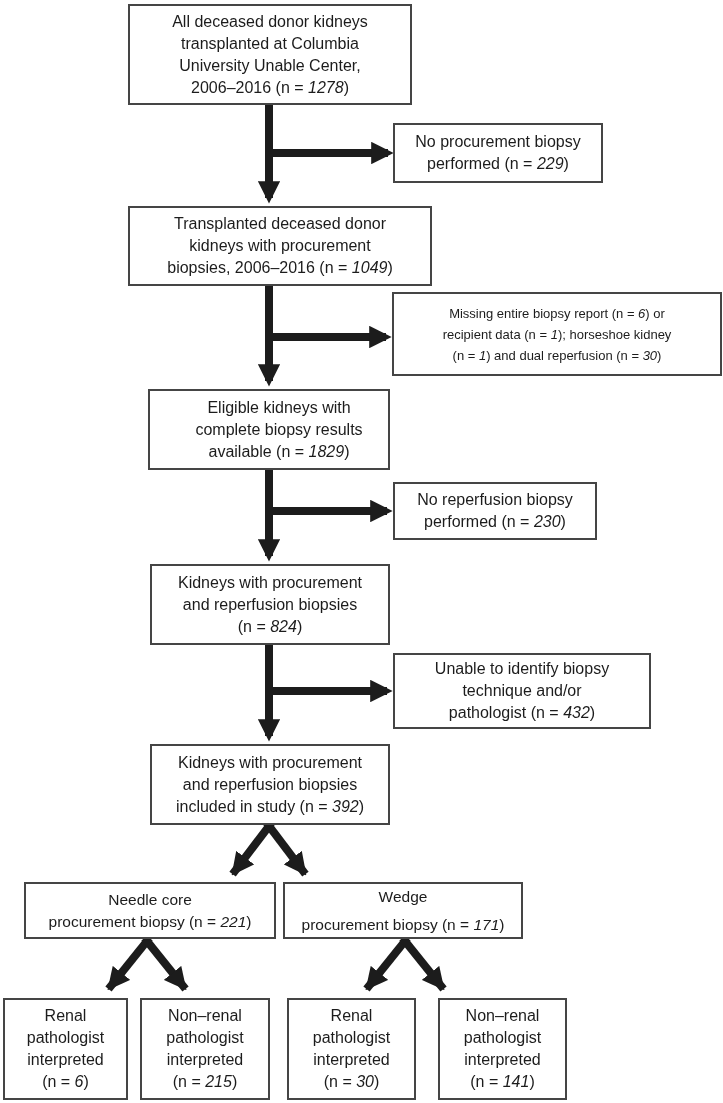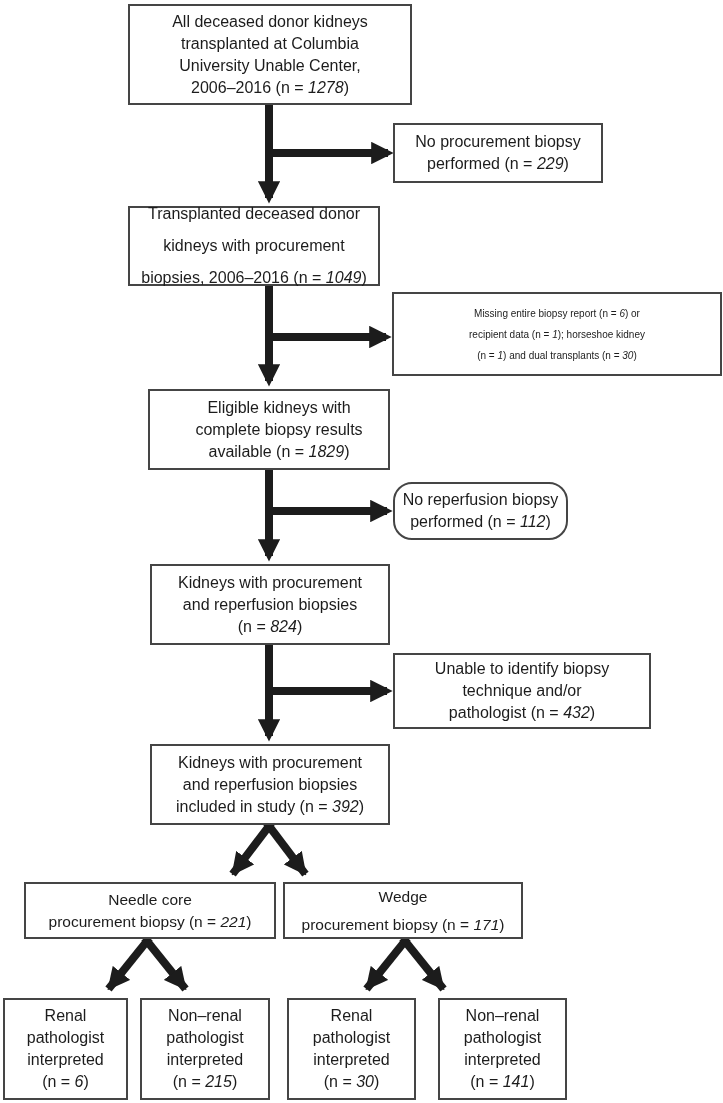--- a/index.html
+++ b/index.html
@@ -17,21 +17,21 @@
     background:var(--box-bg,#ffffff);
     border:2px solid var(--box-border,#454545);
     display:flex;flex-direction:column;
     align-items:center;justify-content:center;
     text-align:center;
     font-size:16px;line-height:22px;
     z-index:2;
   }
   .box .line{white-space:nowrap;}
   .box.small{font-size:15.5px;text-align:center;}
-  .box.smaller{font-size:10px;line-height:21px;}
+  .box.smaller{font-size:13px;line-height:21px;}
   .arrows{position:absolute;left:0;top:0;z-index:1;}
   .arrows line{stroke:var(--arrow,#1c1c1c);stroke-width:8;}
   .arrows .diag{stroke-linecap:square;}
   .arrows marker path{fill:var(--arrow,#1c1c1c);}
   i{font-style:italic;}
 </style>
 </head>
 <body>
 
 <div class="canvas">
@@ -63,41 +63,41 @@
       <div class="line"><span>transplanted at Columbia</span></div>
       <div class="line"><span>University Unable Center,</span></div>
       <div class="line"><span>2006–2016 (n = </span><i>1278</i><span>)</span></div>
     </div>
 
   <div class="box" style="left:393px;top:123px;width:210px;height:60px;">
       <div class="line"><span>No procurement biopsy</span></div>
       <div class="line"><span>performed (n = </span><i>229</i><span>)</span></div>
     </div>
 
-  <div class="box" style="left:128px;top:206px;width:252px;height:80px;gap:10px;">
+  <div class="box" style="left:128px;top:206px;width:304px;height:80px;">
       <div class="line"><span>Transplanted deceased donor</span></div>
       <div class="line"><span>kidneys with procurement</span></div>
       <div class="line"><span>biopsies, 2006–2016 (n = </span><i>1049</i><span>)</span></div>
     </div>
 
   <div class="box smaller" style="left:392px;top:292px;width:330px;height:84px;">
       <div class="line"><span>Missing entire biopsy report (n = </span><i>6</i><span>) or</span></div>
       <div class="line"><span>recipient data (n = </span><i>1</i><span>); horseshoe kidney</span></div>
-      <div class="line"><span>(n = </span><i>1</i><span>) and dual transplants (n = </span><i>30</i><span>)</span></div>
+      <div class="line"><span>(n = </span><i>1</i><span>) and dual reperfusion (n = </span><i>30</i><span>)</span></div>
     </div>
 
   <div class="box" style="left:148px;top:389px;width:242px;height:81px;padding-left:20px;">
       <div class="line"><span>Eligible kidneys with</span></div>
       <div class="line"><span>complete biopsy results</span></div>
       <div class="line"><span>available (n = </span><i>1829</i><span>)</span></div>
     </div>
 
-  <div class="box" style="left:393px;top:482px;width:175px;height:58px;border-radius:19px;">
+  <div class="box" style="left:393px;top:482px;width:204px;height:58px;">
       <div class="line"><span>No reperfusion biopsy</span></div>
-      <div class="line"><span>performed (n = </span><i>112</i><span>)</span></div>
+      <div class="line"><span>performed (n = </span><i>230</i><span>)</span></div>
     </div>
 
   <div class="box" style="left:150px;top:564px;width:240px;height:81px;">
       <div class="line"><span>Kidneys with procurement</span></div>
       <div class="line"><span>and reperfusion biopsies</span></div>
       <div class="line"><span>(n = </span><i>824</i><span>)</span></div>
     </div>
 
   <div class="box" style="left:393px;top:653px;width:258px;height:76px;">
       <div class="line"><span>Unable to identify biopsy</span></div>

